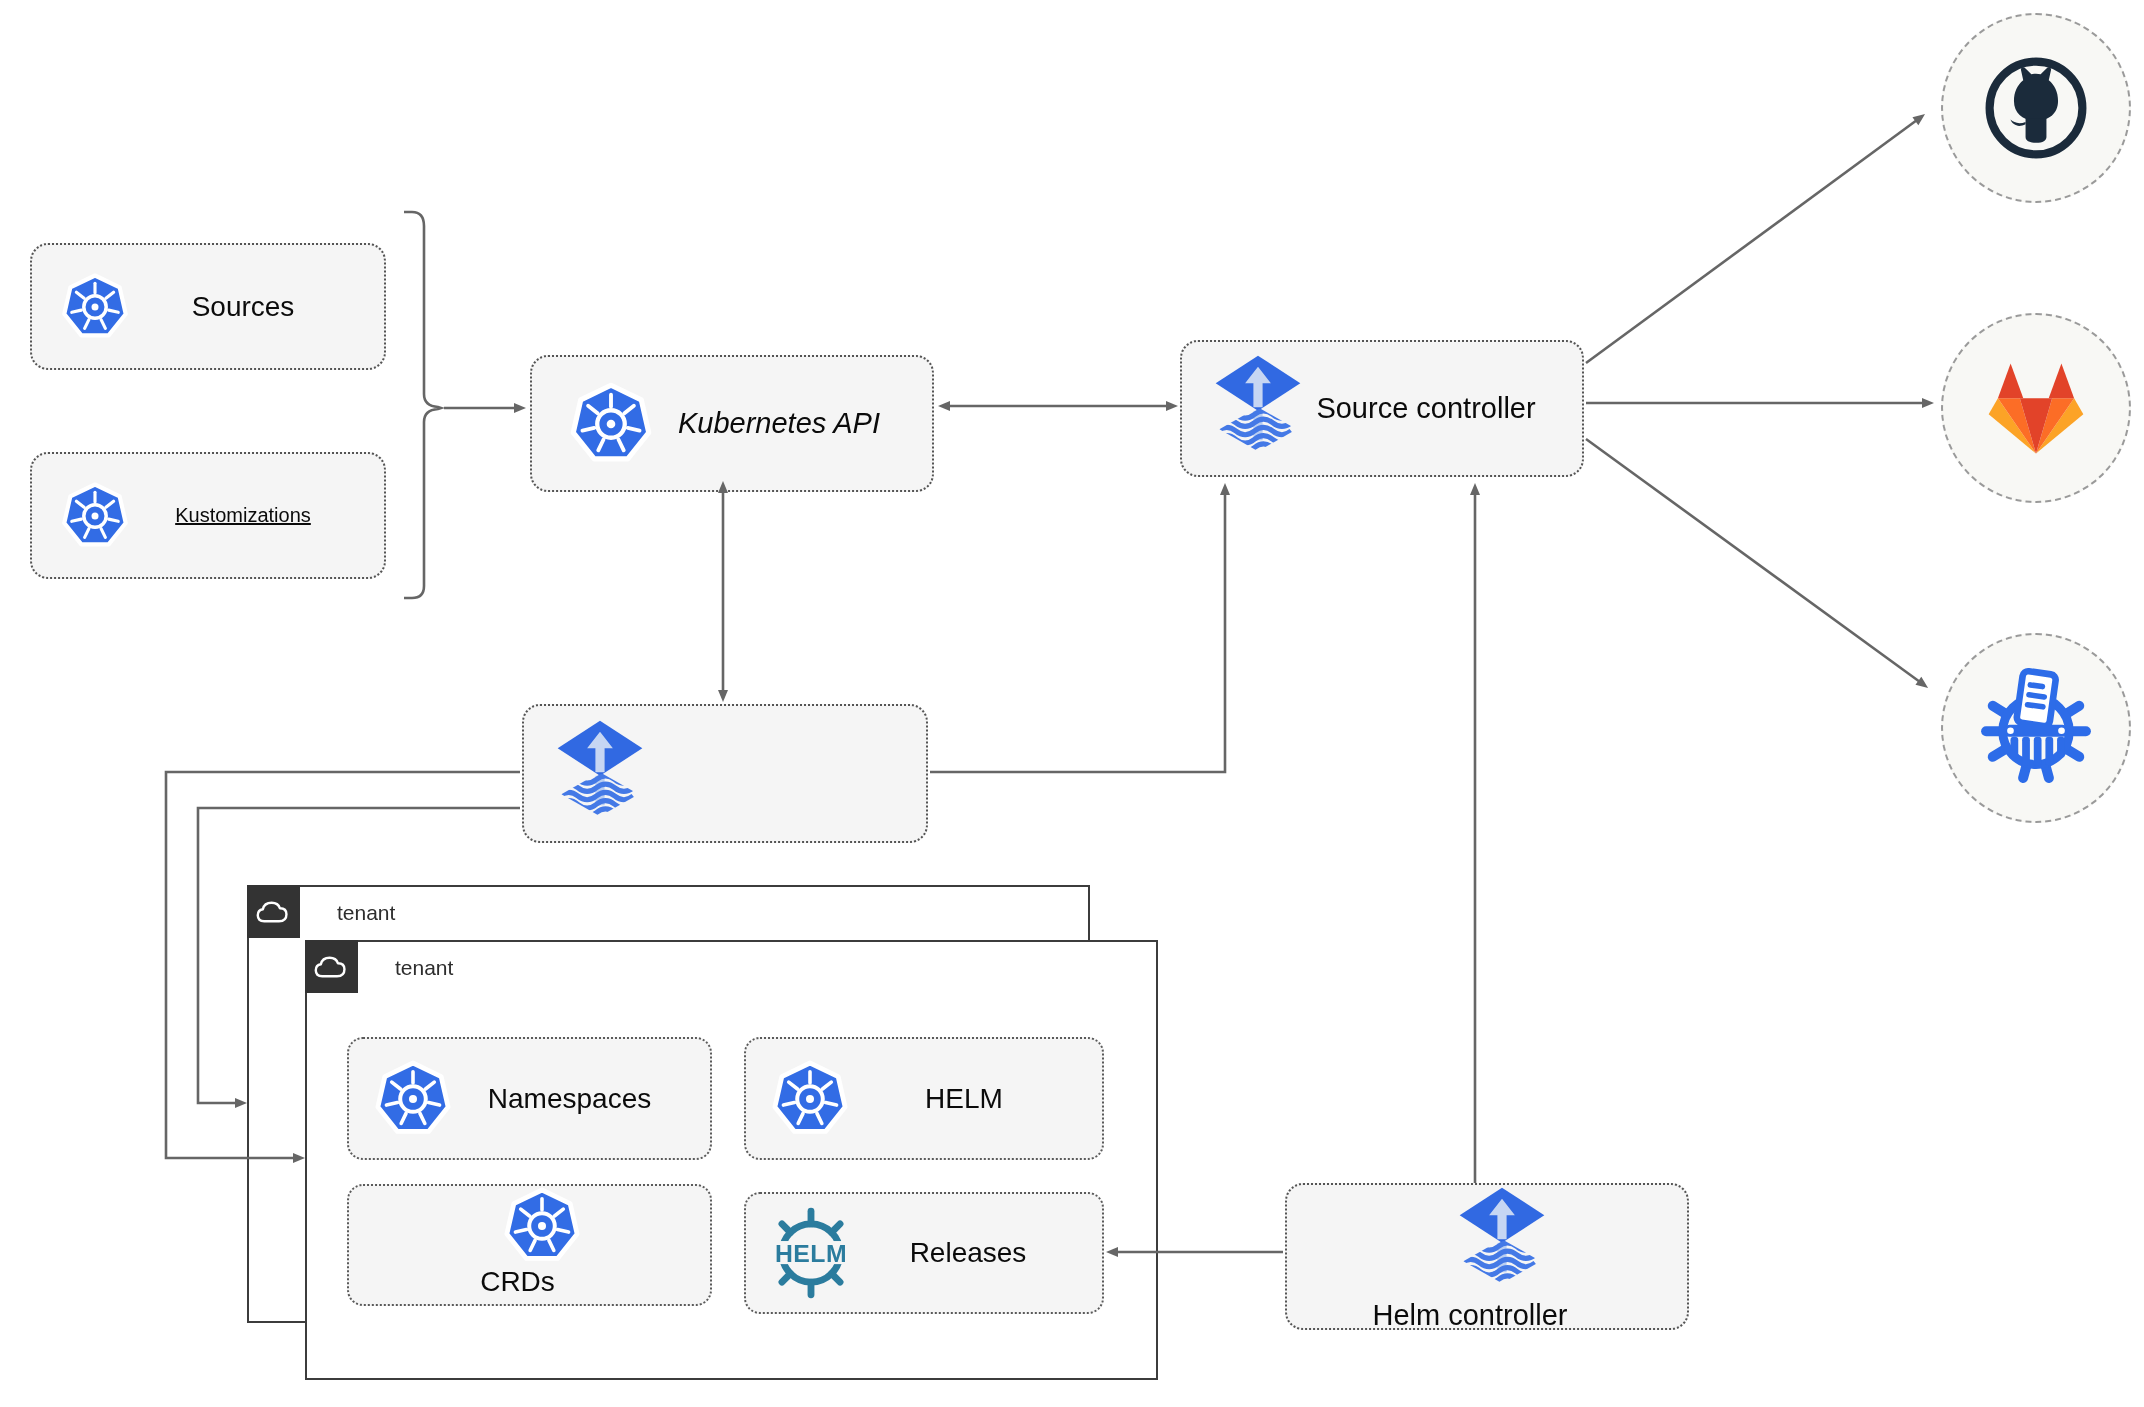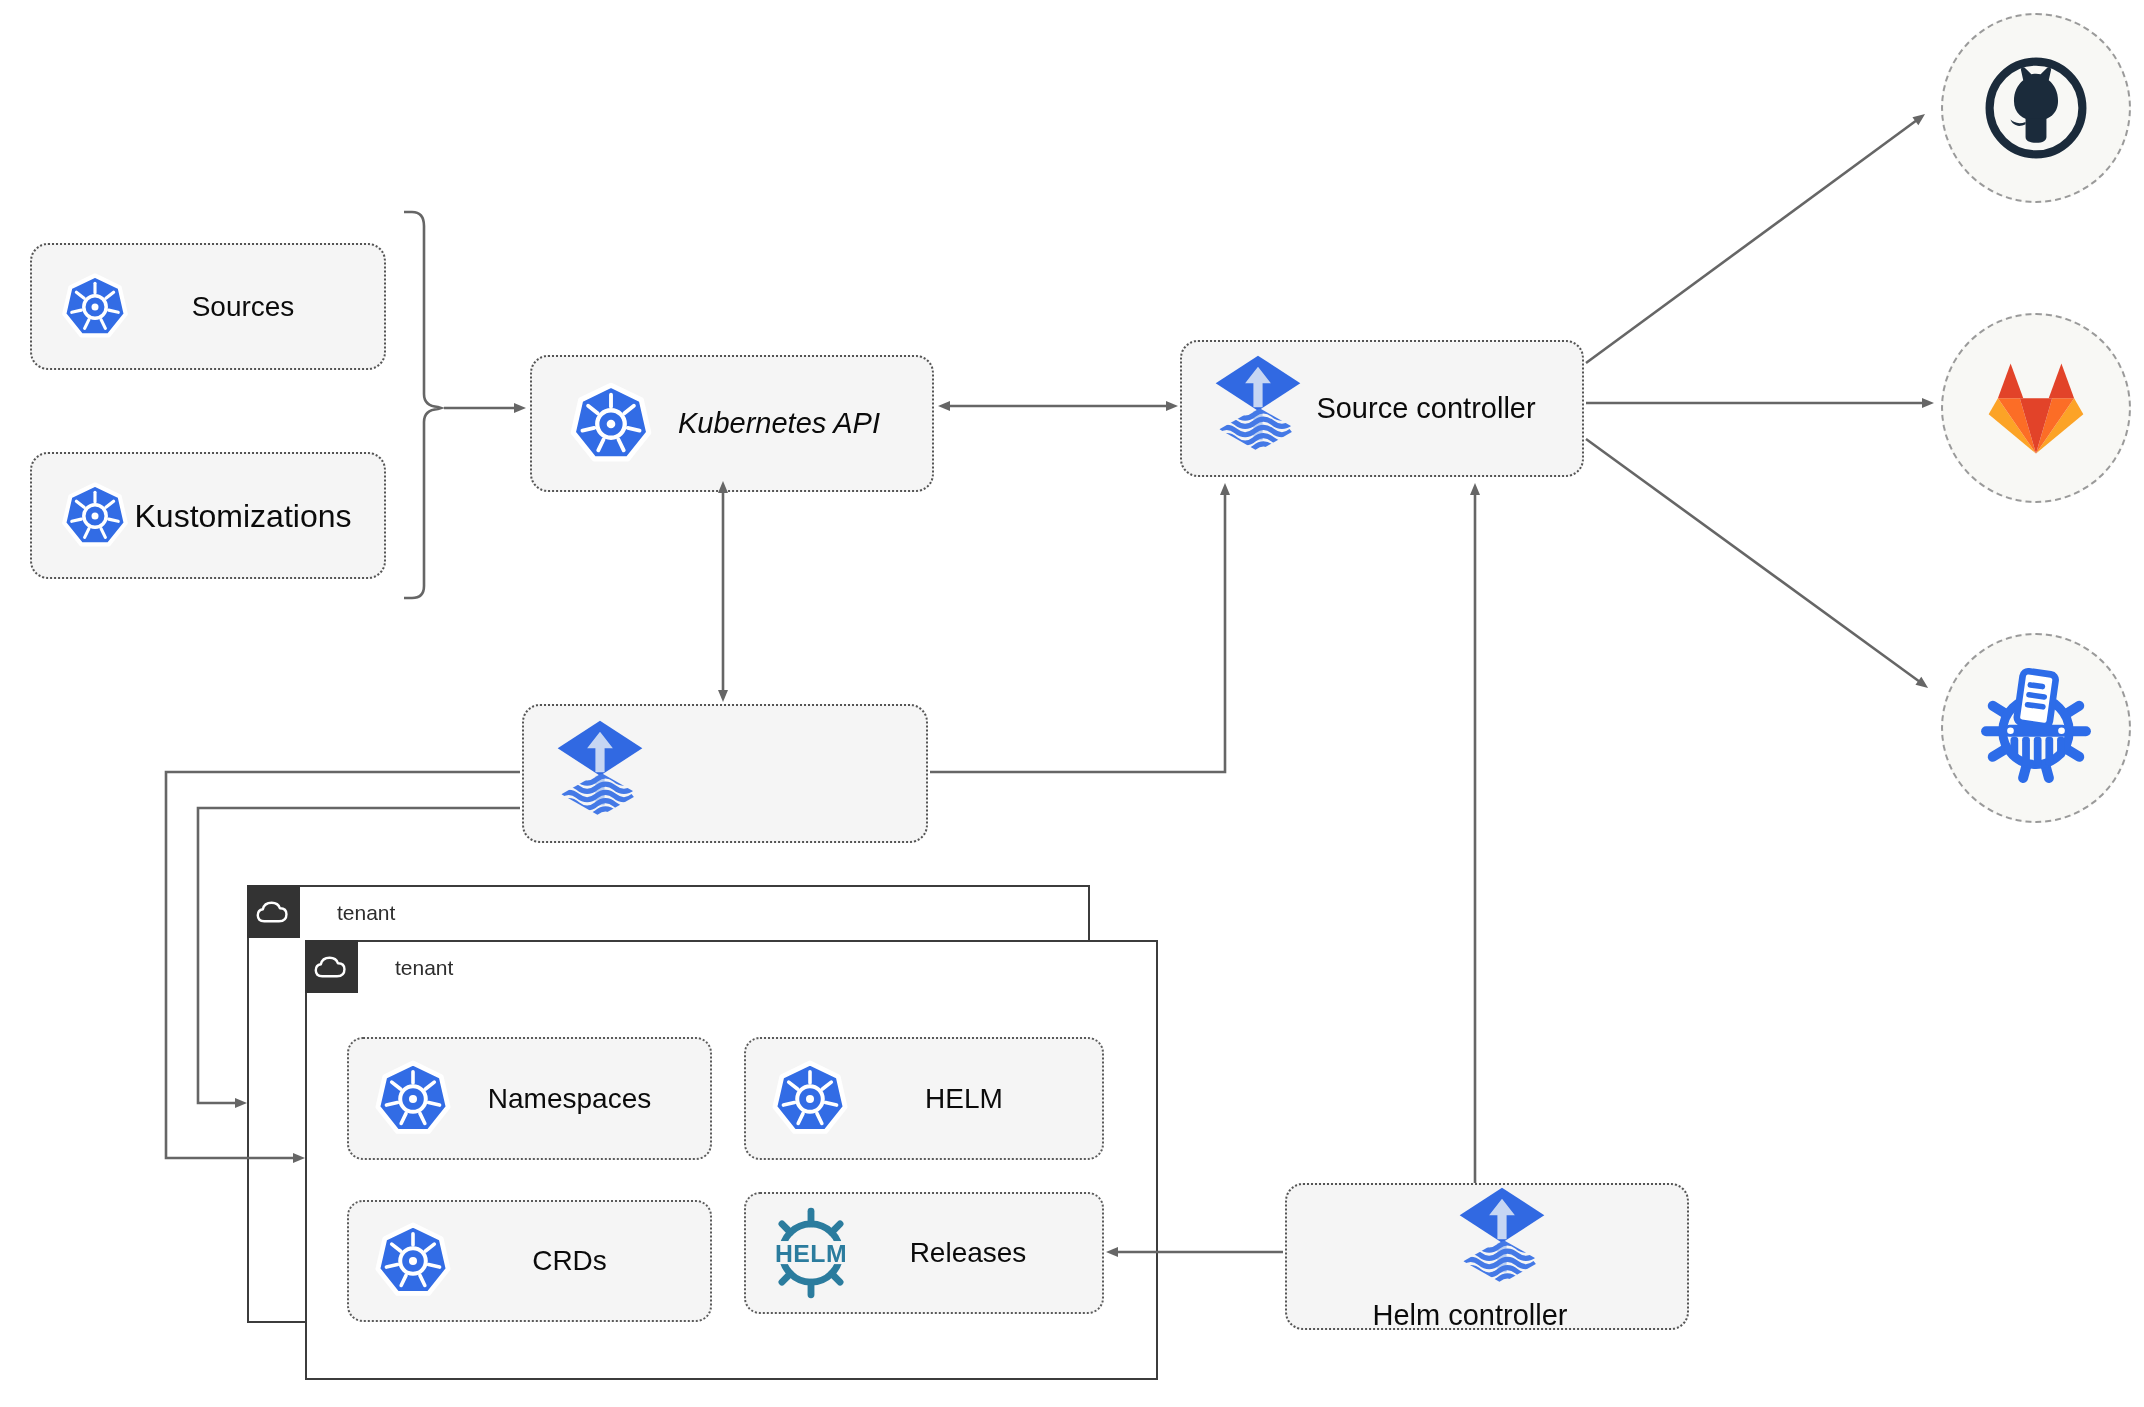--- a/index.html
+++ b/index.html
@@ -147,21 +147,21 @@
     </span>
     <span class="label" style="font-size:28px;">Sources</span>
   </div>
 
   <div class="node" style="left:30px;top:452px;width:356px;height:127px;">
     <span class="icon-wrap" style="width:70px;height:70px;margin-left:28px;">
       <svg width="70" height="70" viewBox="0 0 100 100">
           <use href="#k8s-icon"></use>
         </svg>
     </span>
-    <span class="label" style="font-size:32px;">Kustomizations</span>
+    <span class="label" style="font-size:20px;text-decoration:underline;">Kustomizations</span>
   </div>
 
   <div class="node" style="left:530px;top:355px;width:404px;height:137px;font-style:italic;">
     <span class="icon-wrap" style="width:86px;height:86px;margin-left:36px;">
       <svg width="86" height="86" viewBox="0 0 100 100">
           <use href="#k8s-icon"></use>
         </svg>
     </span>
     <span class="label">Kubernetes API</span>
   </div>
@@ -220,21 +220,21 @@
 
     <div class="item" style="left:437px;top:95px;width:360px;height:123px;">
       <span class="icon-wrap" style="width:80px;height:80px;margin-left:24px;">
         <svg width="80" height="80" viewBox="0 0 100 100">
             <use href="#k8s-icon"></use>
           </svg>
       </span>
       <span class="label">HELM</span>
     </div>
 
-    <div class="item" style="left:40px;top:258px;width:365px;height:122px;">
+    <div class="item" style="left:40px;top:242px;width:365px;height:122px;flex-direction:column;">
       <span class="icon-wrap" style="width:80px;height:80px;margin-left:24px;">
         <svg width="80" height="80" viewBox="0 0 100 100">
             <use href="#k8s-icon"></use>
           </svg>
       </span>
       <span class="label">CRDs</span>
     </div>
 
     <div class="item" style="left:437px;top:250px;width:360px;height:122px;">
       <span class="icon-wrap" style="width:94px;height:94px;margin-left:18px;position:relative;">

